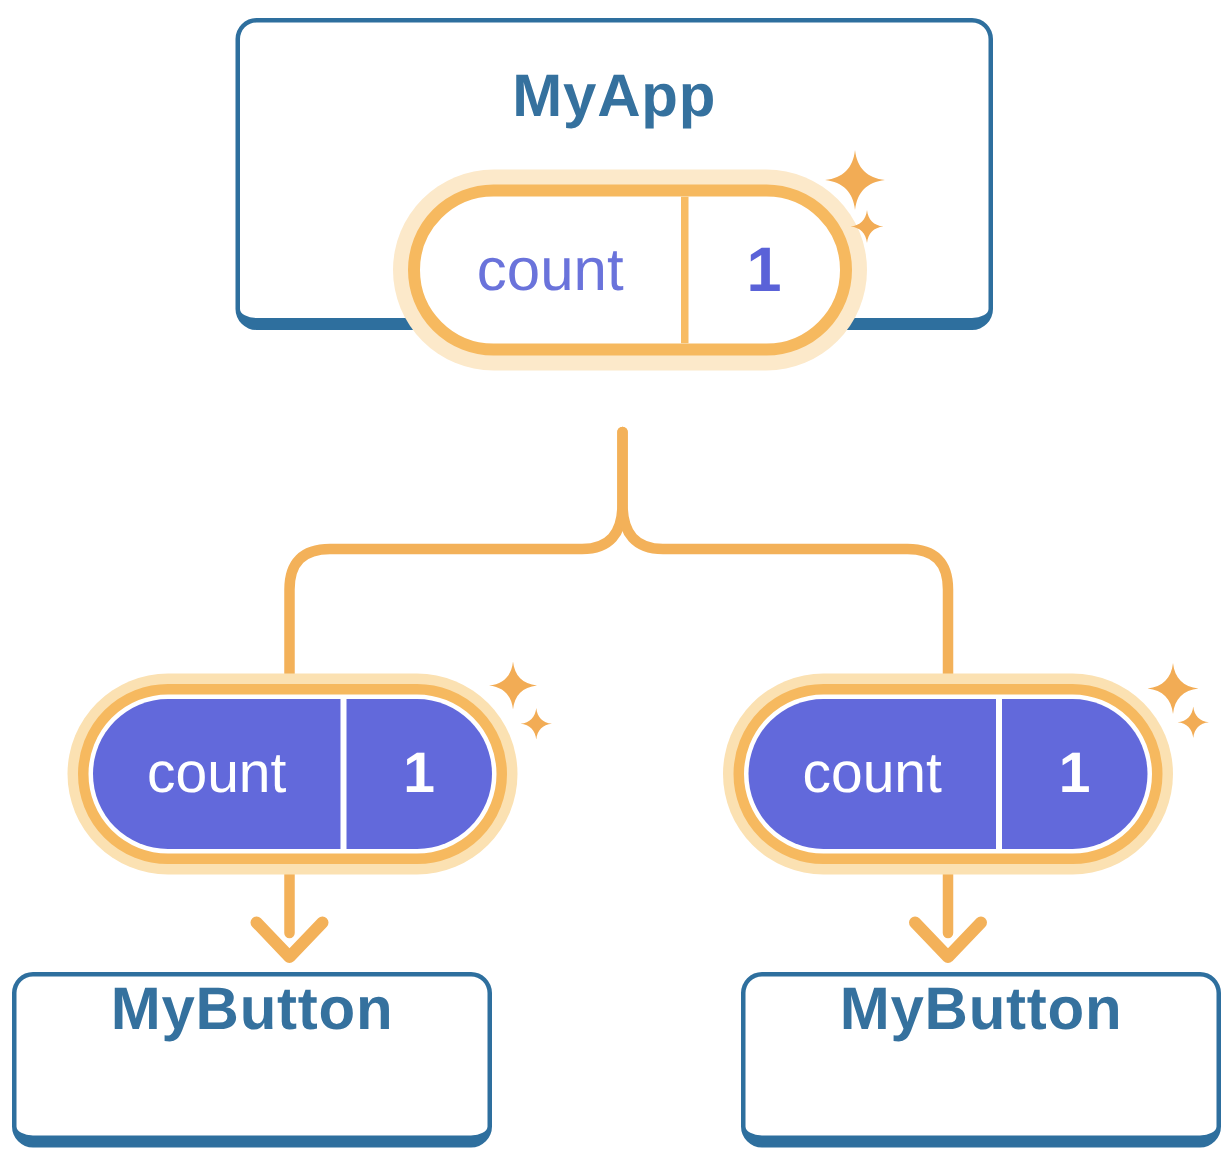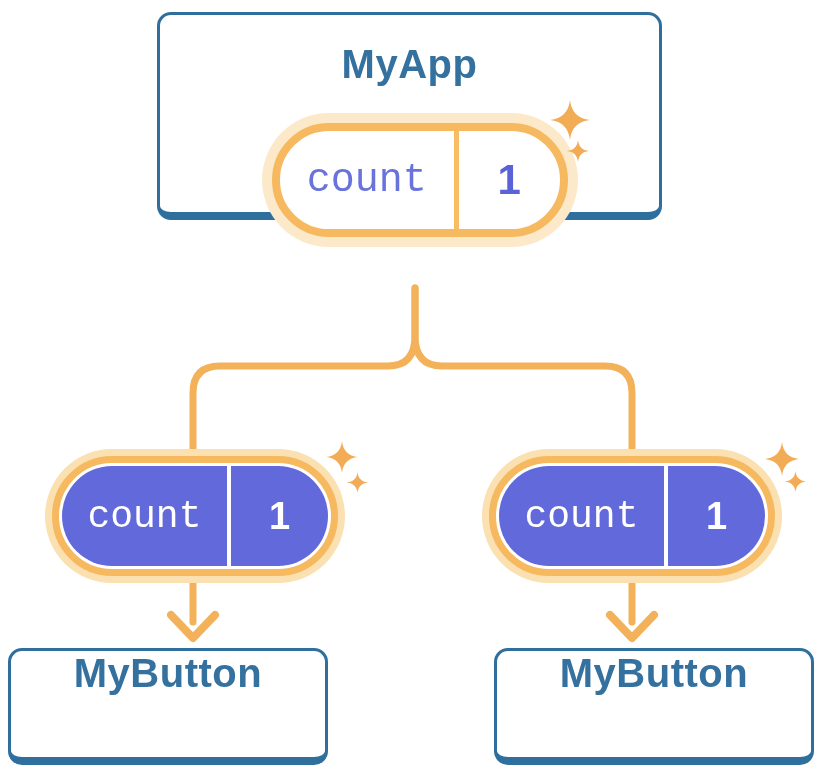--- a/index.html
+++ b/index.html
@@ -48,21 +48,21 @@
     height:100%;
     box-sizing:border-box;
     border:8px solid #F6B95F;
     border-radius:999px;
     background:#ffffff;
     display:flex;
     align-items:stretch;
     overflow:hidden;
   }
   .pill-halo.top .cell{display:flex;align-items:center;justify-content:center;}
-  .cell-label{flex:0 0 62%;font-family:Liberation Mono, monospace;}
+  .cell-label{flex:0 0 62%;}
   .cell-value{flex:1;}
   .top-divider{width:5px;background:#F8BC63;}
   .state-label-top{font-size:40px;font-weight:400;color:#6A73DB;}
   .state-value-top{font-size:42px;font-weight:700;color:#5A62D8;}
 
   .pill-halo.bottom{
     width:300px;height:134px;
     background:#FBE1B2;padding:7px;
   }
   .pill-halo.bottom.left-pill{left:45px;top:449px;}

